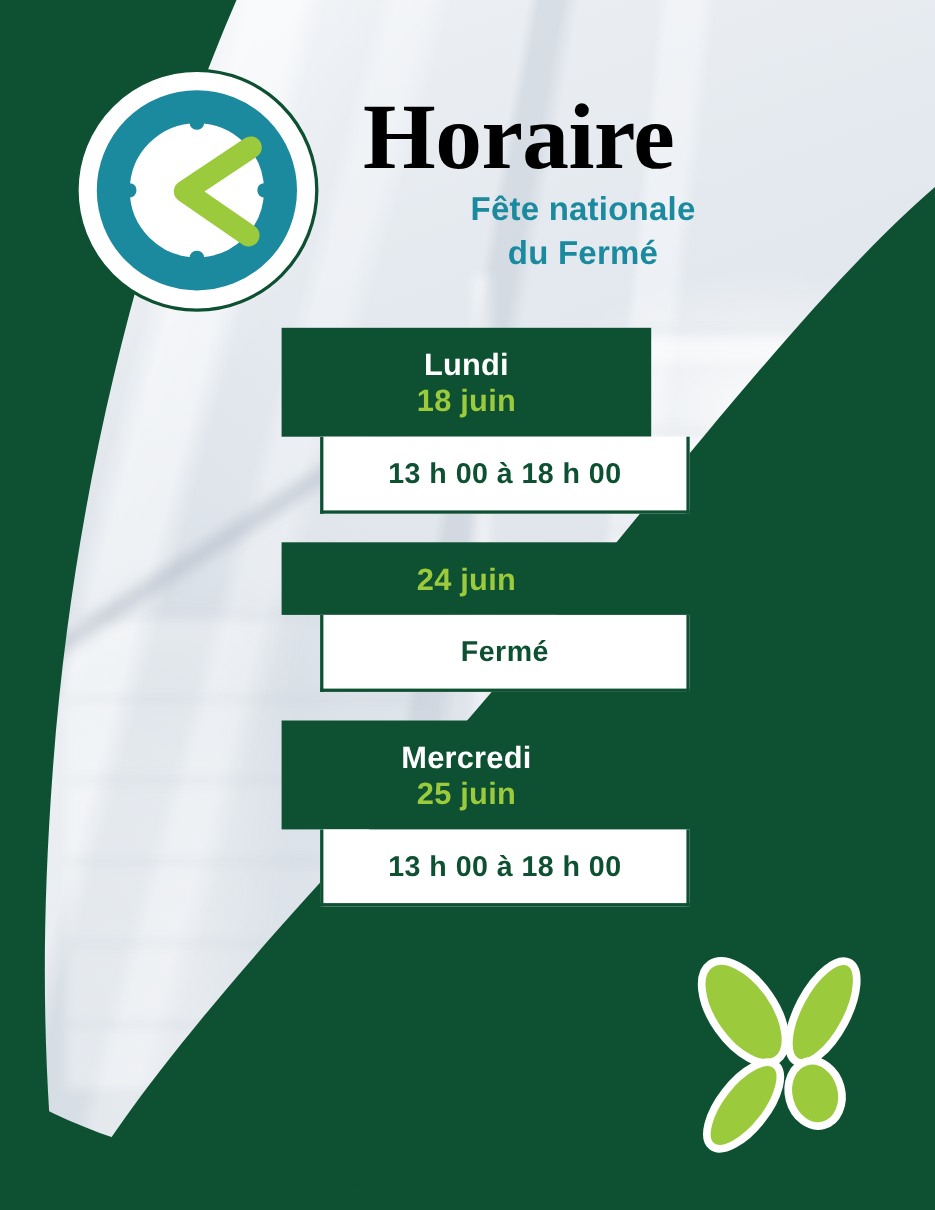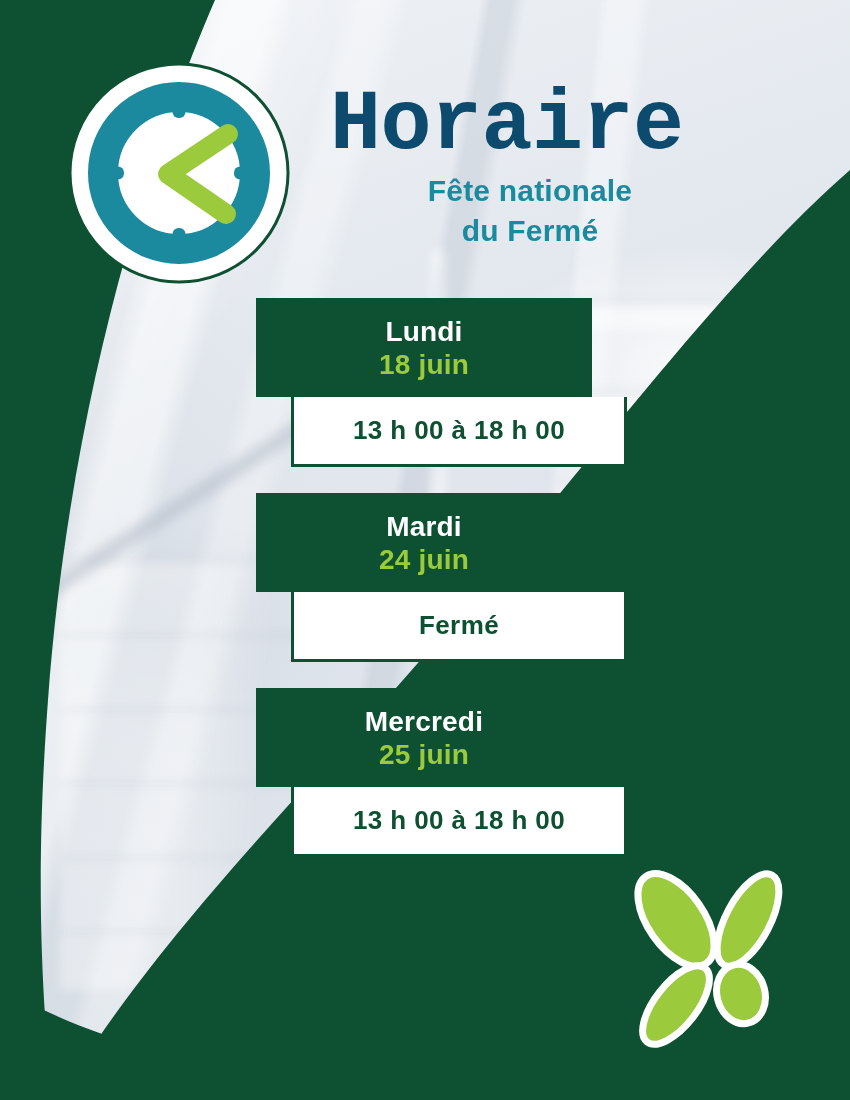--- a/index.html
+++ b/index.html
@@ -71,25 +71,25 @@
 
   
   .shape-svg { position:absolute; inset:0; width:850px; height:1100px; }
 
   
   .clock { position:absolute; left:68px; top:62px; width:222px; height:222px; }
 
   
   .head-text { position:absolute; left:330px; top:84px; width:400px; }
   .title {
-    font-family:Liberation Mono, monospace;
+    font-family:Liberation Serif, serif;
     font-weight:bold;
     font-size:85px;
     line-height:0.98;
-    color:#0c4a6e;
+    color:#000000;
     letter-spacing:-0.5px;
   }
   .subtitle {
     margin-top:4px;
     font-family:"Liberation Sans", sans-serif;
     font-weight:bold;
     font-size:30px;
     line-height:1.33;
     color:#1C8A9E;
     letter-spacing:0.2px;
@@ -189,21 +189,20 @@
         <div class="day">Lundi</div>
         <div class="date">18 juin</div>
       </div>
       <div class="card-body">
         <div class="hours">13 h 00 à 18 h 00</div>
       </div>
     </div>
 
     <div class="card">
       <div class="card-head">
-        <div class="day">Mardi</div>
         <div class="date">24 juin</div>
       </div>
       <div class="card-body">
         <div class="hours">Fermé</div>
       </div>
     </div>
 
     <div class="card">
       <div class="card-head">
         <div class="day">Mercredi</div>

